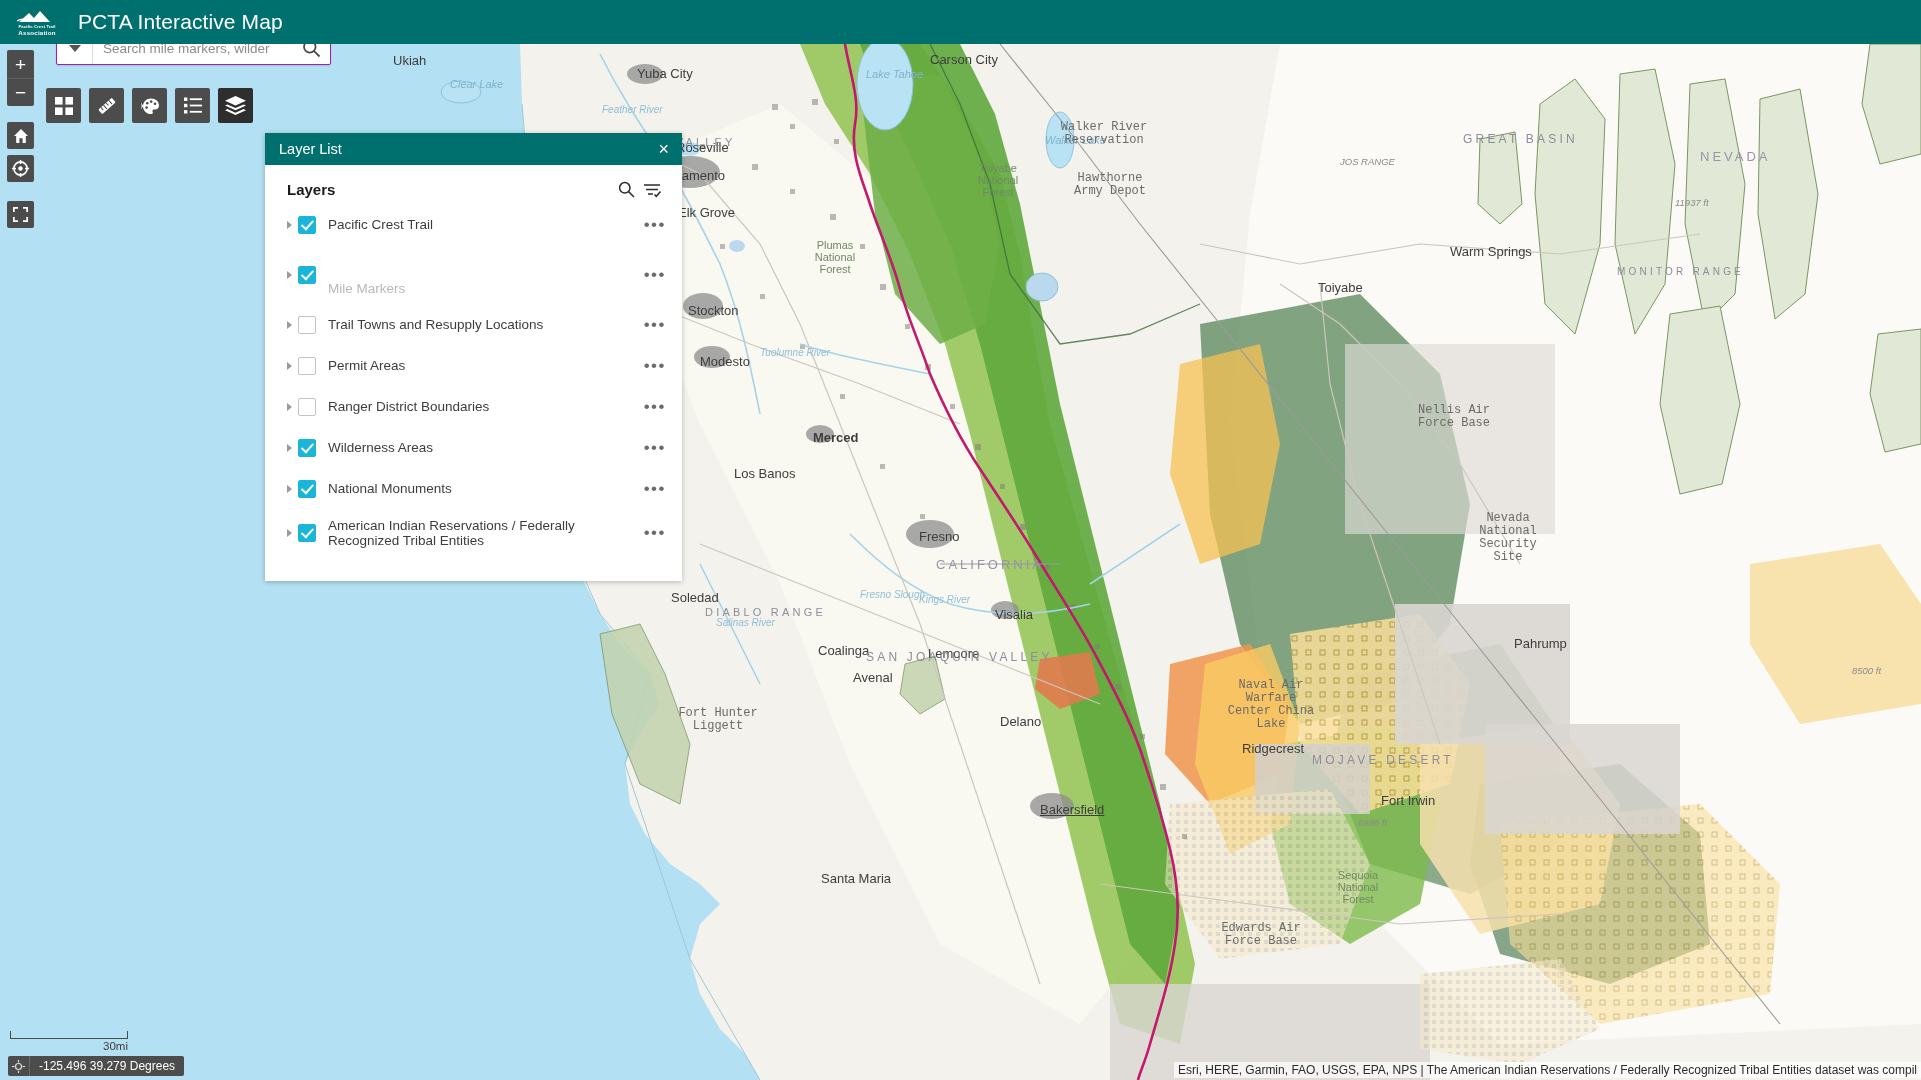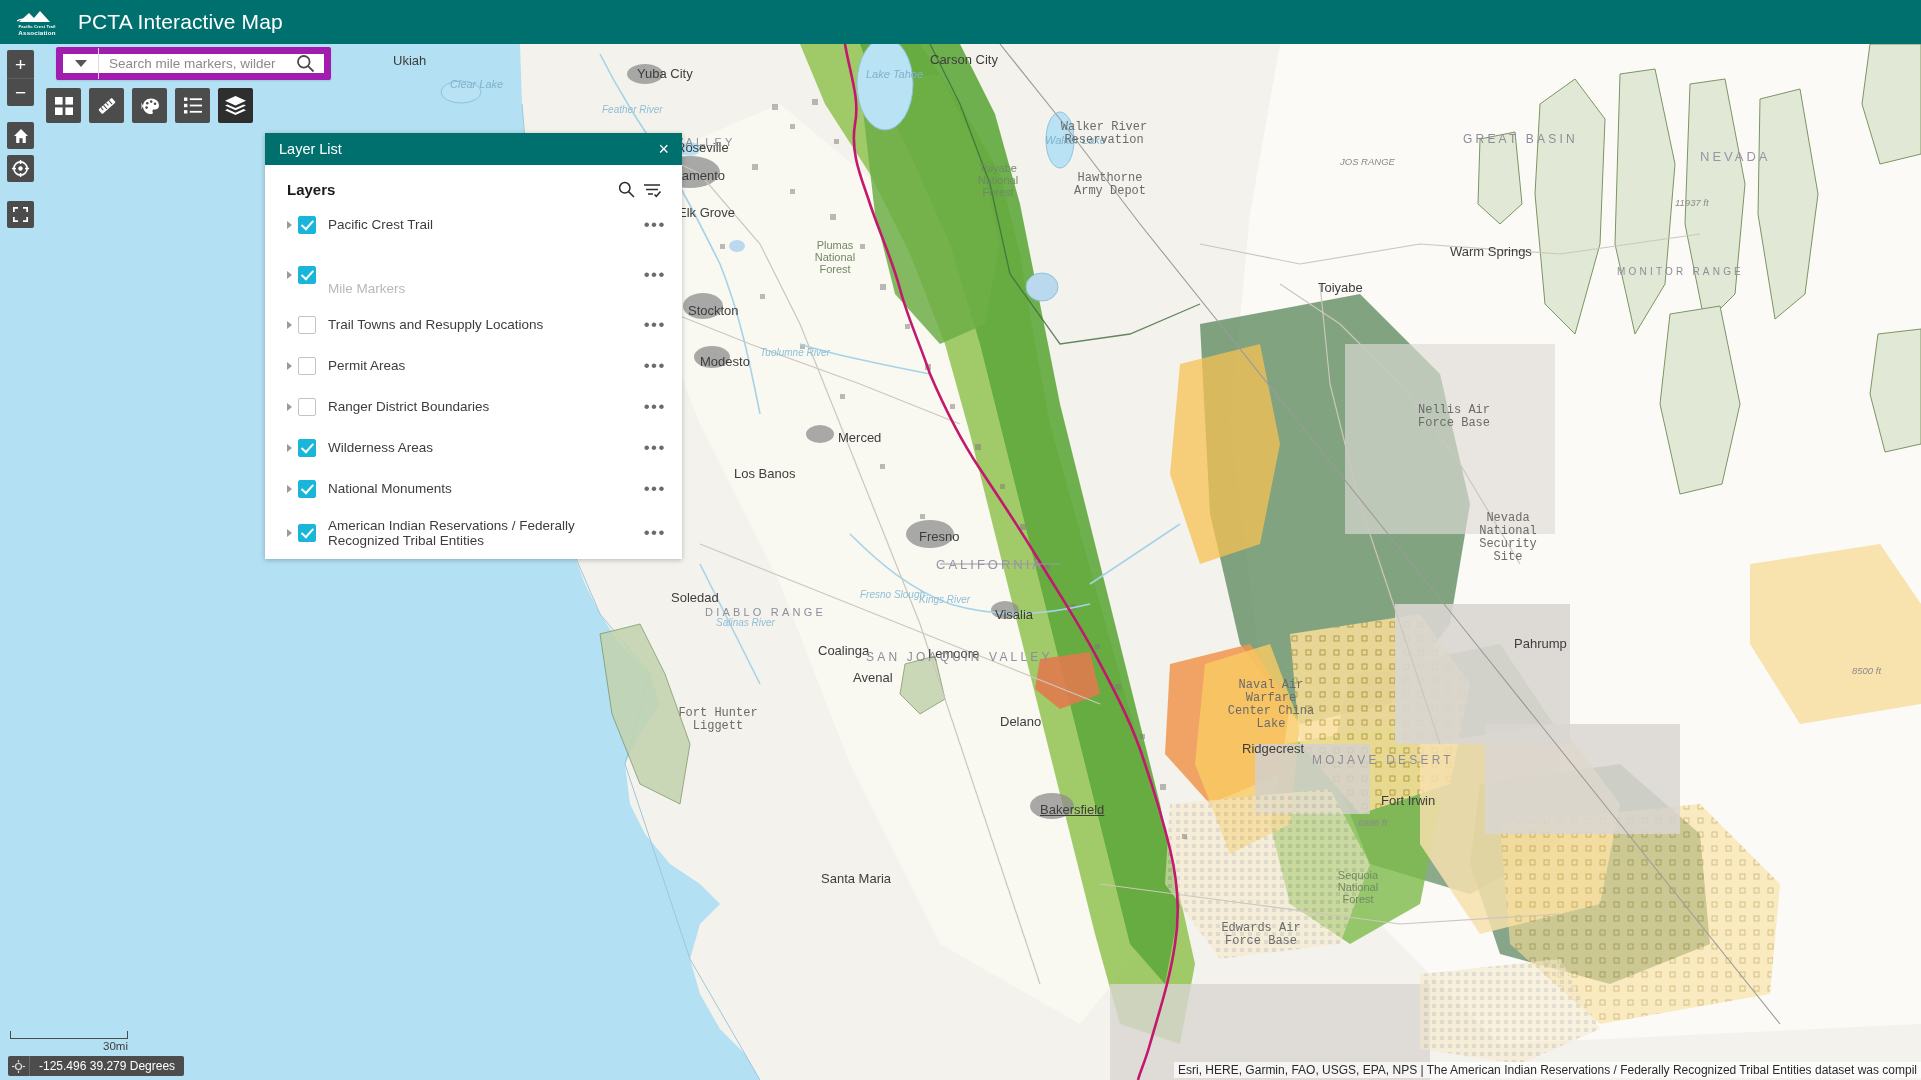--- a/index.html
+++ b/index.html
@@ -77,24 +77,24 @@
   .sq-btn {
     position: absolute; left: 7px; width: 27px; height: 27px;
     background: #4c4c4c; border-radius: 2px; z-index: 40;
     display: flex; align-items: center; justify-content: center;
     cursor: pointer;
   }
   .sq-btn svg { fill: #ffffff; }
 
   
   .search-box {
-    position: absolute; left: 56px; top: 47px;
+    position: absolute; left: 56px; top: 32px;
     width: 275px; height: 33px;
     background: #ffffff;
-    border: 7px solid #a21caf;
+    border: 1px solid #a21caf;
     border-radius: 2px;
     display: flex; align-items: center;
     z-index: 45;
     box-shadow: 0 1px 2px rgba(0,0,0,.12);
   }
   .search-drop {
     width: 36px; height: 31px; border-right: 1px solid #dcdcdc;
     display: flex; align-items: center; justify-content: center;
     cursor: pointer;
   }
@@ -143,21 +143,21 @@
     display: flex; align-items: center;
     padding: 0 10px 0 14px;
   }
   .panel-title {
     color: #ffffff; font-size: 14.5px; flex: 1; font-weight: 400;
   }
   .panel-close {
     color: #ffffff; font-size: 18px; line-height: 1;
     cursor: pointer; padding: 0 3px; font-weight: 300;
   }
-  .panel-body { padding: 0 0 2px 0; background: #fff; border-radius: 11px; }
+  .panel-body { padding: 0 0 24px 0; background: #fff; border-radius: 11px; }
   .layers-head {
     display: flex; align-items: center;
     padding: 16px 20px 6px 22px;
   }
   .layers-title { font-size: 15px; color: #1a1a1a; flex: 1; font-weight: 600; }
   .layers-icon { margin-left: 9px; cursor: pointer; display:flex; }
 
   .layer-row {
     display: flex; align-items: center;
     padding: 8px 14px 8px 22px;
@@ -434,21 +434,21 @@
         <div class="map-label lbl-city" style="left: 573px; top: 192px;">Fairfield</div>
         <div class="map-label lbl-city" style="left: 551px; top: 237px;">Concord</div>
         <div class="map-label lbl-city" style="left: 611px; top: 236px;">Antioch</div>
         <div class="map-label lbl-city" style="left: 688px; top: 259px;">Stockton</div>
         <div class="map-label lbl-city" style="left: 641px; top: 290px;">Tracy</div>
         <div class="map-label lbl-city" style="left: 545px; top: 304px;">San Leandro</div>
         <div class="map-label lbl-city" style="left: 613px; top: 313px;">Livermore</div>
         <div class="map-label lbl-city" style="left: 700px; top: 310px;">Modesto</div>
         <div class="map-label lbl-city" style="left: 581px; top: 333px;">Fremont</div>
         <div class="map-label lbl-city" style="left: 596px; top: 371px;">San Jose</div>
-        <div class="map-label lbl-city" style="left: 838px; top: 386px;">Merced</div>
+        <div class="map-label lbl-city" style="left: 813px; top: 386px; font-weight: bold;">Merced</div>
         <div class="map-label lbl-city" style="left: 734px; top: 422px;">Los Banos</div>
         <div class="map-label lbl-city" style="left: 571px; top: 441px;">Santa Cruz</div>
         <div class="map-label lbl-city" style="left: 630px; top: 499px;">Salinas</div>
         <div class="map-label lbl-city" style="left: 919px; top: 485px;">Fresno</div>
         <div class="map-label lbl-city" style="left: 671px; top: 546px;">Soledad</div>
         <div class="map-label lbl-city" style="left: 995px; top: 563px;">Visalia</div>
         <div class="map-label lbl-city" style="left: 928px; top: 602px;">Lemoore</div>
         <div class="map-label lbl-city" style="left: 818px; top: 599px;">Coalinga</div>
         <div class="map-label lbl-city" style="left: 1000px; top: 670px;">Delano</div>
         <div class="map-label lbl-city" style="left: 1040px; top: 758px; text-decoration: underline;">Bakersfield</div>

